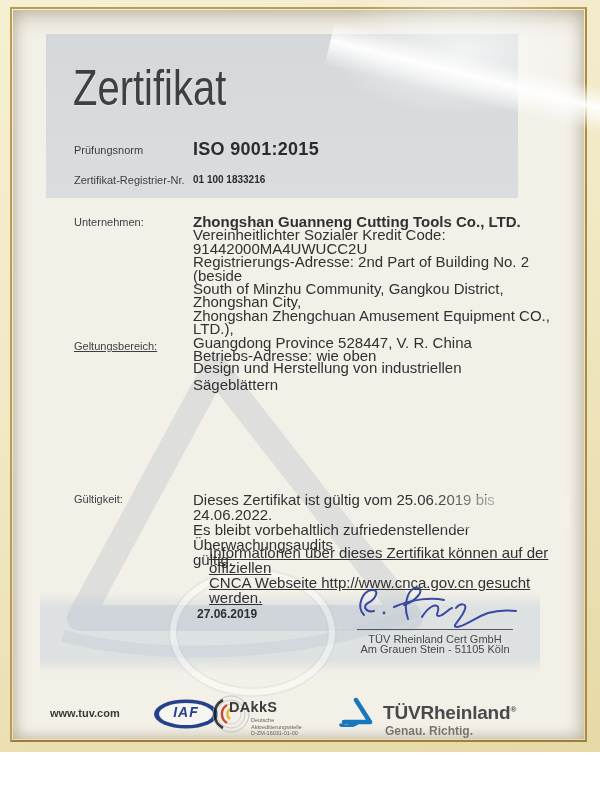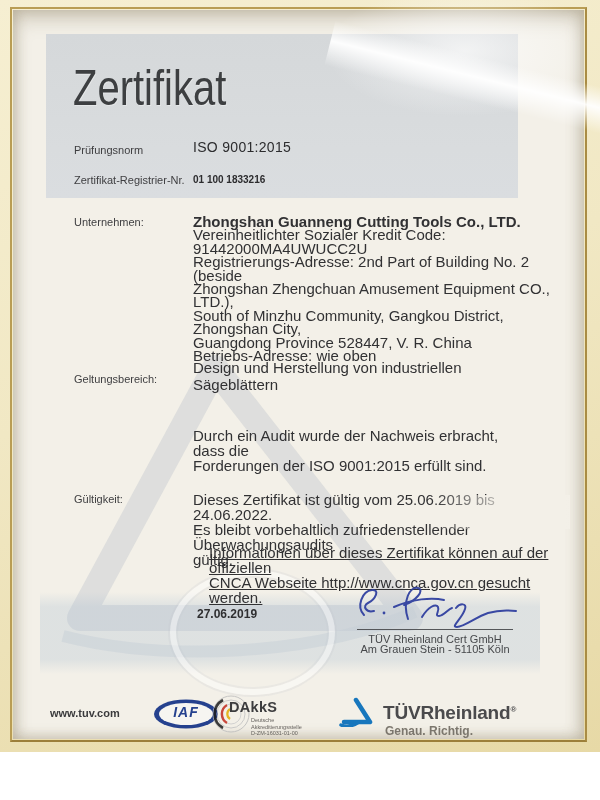--- a/index.html
+++ b/index.html
@@ -66,21 +66,21 @@
     position:absolute; left:73px; top:62px;
     font-size:50px; line-height:52px; font-weight:400; color:#3d3f41;
     letter-spacing:0px; transform:scaleX(.80); transform-origin:left top;
     text-shadow:1px 1px 0 rgba(255,255,255,.35);
   }
 
   .lbl { position:absolute; font-size:11px; color:#3e3e40; }
   .val { position:absolute; font-size:15px; color:#313133; }
   .bold { font-weight:bold; }
 
-  .iso-val { font-size:14px; font-weight:normal; letter-spacing:.3px; color:#2c2c2e;text-align:center; }
+  .iso-val { font-size:18px; font-weight:bold; letter-spacing:.3px; color:#2c2c2e;text-align:center; }
   .reg-val { font-size:10px; font-weight:bold; color:#2c2c2e; }
 
   .block { line-height:13.4px; }
   .block span { display:block; }
   .pre { white-space:pre-line; line-height:15px; }
 
   .date { position:absolute; left:197px; top:607px; font-size:12px; font-weight:bold; color:#2f2f31; }
 
   .sig-svg { position:absolute; left:352px; top:581px; }
   .sig-line { position:absolute; left:357px; top:629px; width:156px; border-top:1.5px solid #55575a; }
@@ -126,31 +126,29 @@
     <div class="lbl" style="left:74px; top:144px;">Prüfungsnorm</div>
     <div class="val iso-val" style="left:193px; top:139px;">ISO 9001:2015</div>
     <div class="lbl" style="left:74px; top:174px;">Zertifikat-Registrier-Nr.</div>
     <div class="val reg-val" style="left:193px; top:174px;">01 100 1833216</div>
 
     <div class="lbl" style="left:74px; top:216px;">Unternehmen:</div>
     <div class="val block" style="left:193px; top:215px; width:360px;">
       <span class="bold">Zhongshan Guanneng Cutting Tools Co., LTD.</span>
       <span>Vereinheitlichter Sozialer Kredit Code: 91442000MA4UWUCC2U</span>
       <span>Registrierungs-Adresse: 2nd Part of Building No. 2 (beside</span>
+      <span>South of Minzhu Community, Gangkou District, Zhongshan City,</span>
       <span>Zhongshan Zhengchuan Amusement Equipment CO., LTD.),</span>
-      <span>South of Minzhu Community, Gangkou District, Zhongshan City,</span>
       <span>Guangdong Province 528447, V. R. China</span>
       <span>Betriebs-Adresse: wie oben</span>
     </div>
 
-    <div class="lbl" style="left:74px; top:373px;">Geltungsbereich:</div>
+    <div class="lbl" style="left:74px; top:340px;text-decoration:underline;">Geltungsbereich:</div>
     <div class="val" style="left:193px; top:359px; width:350px;">Design und Herstellung von industriellen Sägeblättern</div>
 
-    <div class="val pre" style="left:193px; top:428px; width:330px;">Durch ein Audit wurde der Nachweis erbracht, dass die
-Forderungen der ISO 9001:2015 erfüllt sind.</div>
 
     <div class="lbl" style="left:74px; top:493px;">Gültigkeit:</div>
     <div class="val pre" style="left:193px; top:492px; width:360px;">Dieses Zertifikat ist gültig vom 25.06.2019 bis 24.06.2022.
 Es bleibt vorbehaltlich zufriedenstellender Überwachungsaudits
 gültig.</div>
     <div class="glare-mid"></div>
     <div class="val pre" style="left:209px; top:545px; width:360px;text-decoration:underline;">Informationen über dieses Zertifikat können auf der offiziellen
 CNCA Webseite http://www.cnca.gov.cn gesucht werden.</div>
 
     <div class="date">27.06.2019</div>

